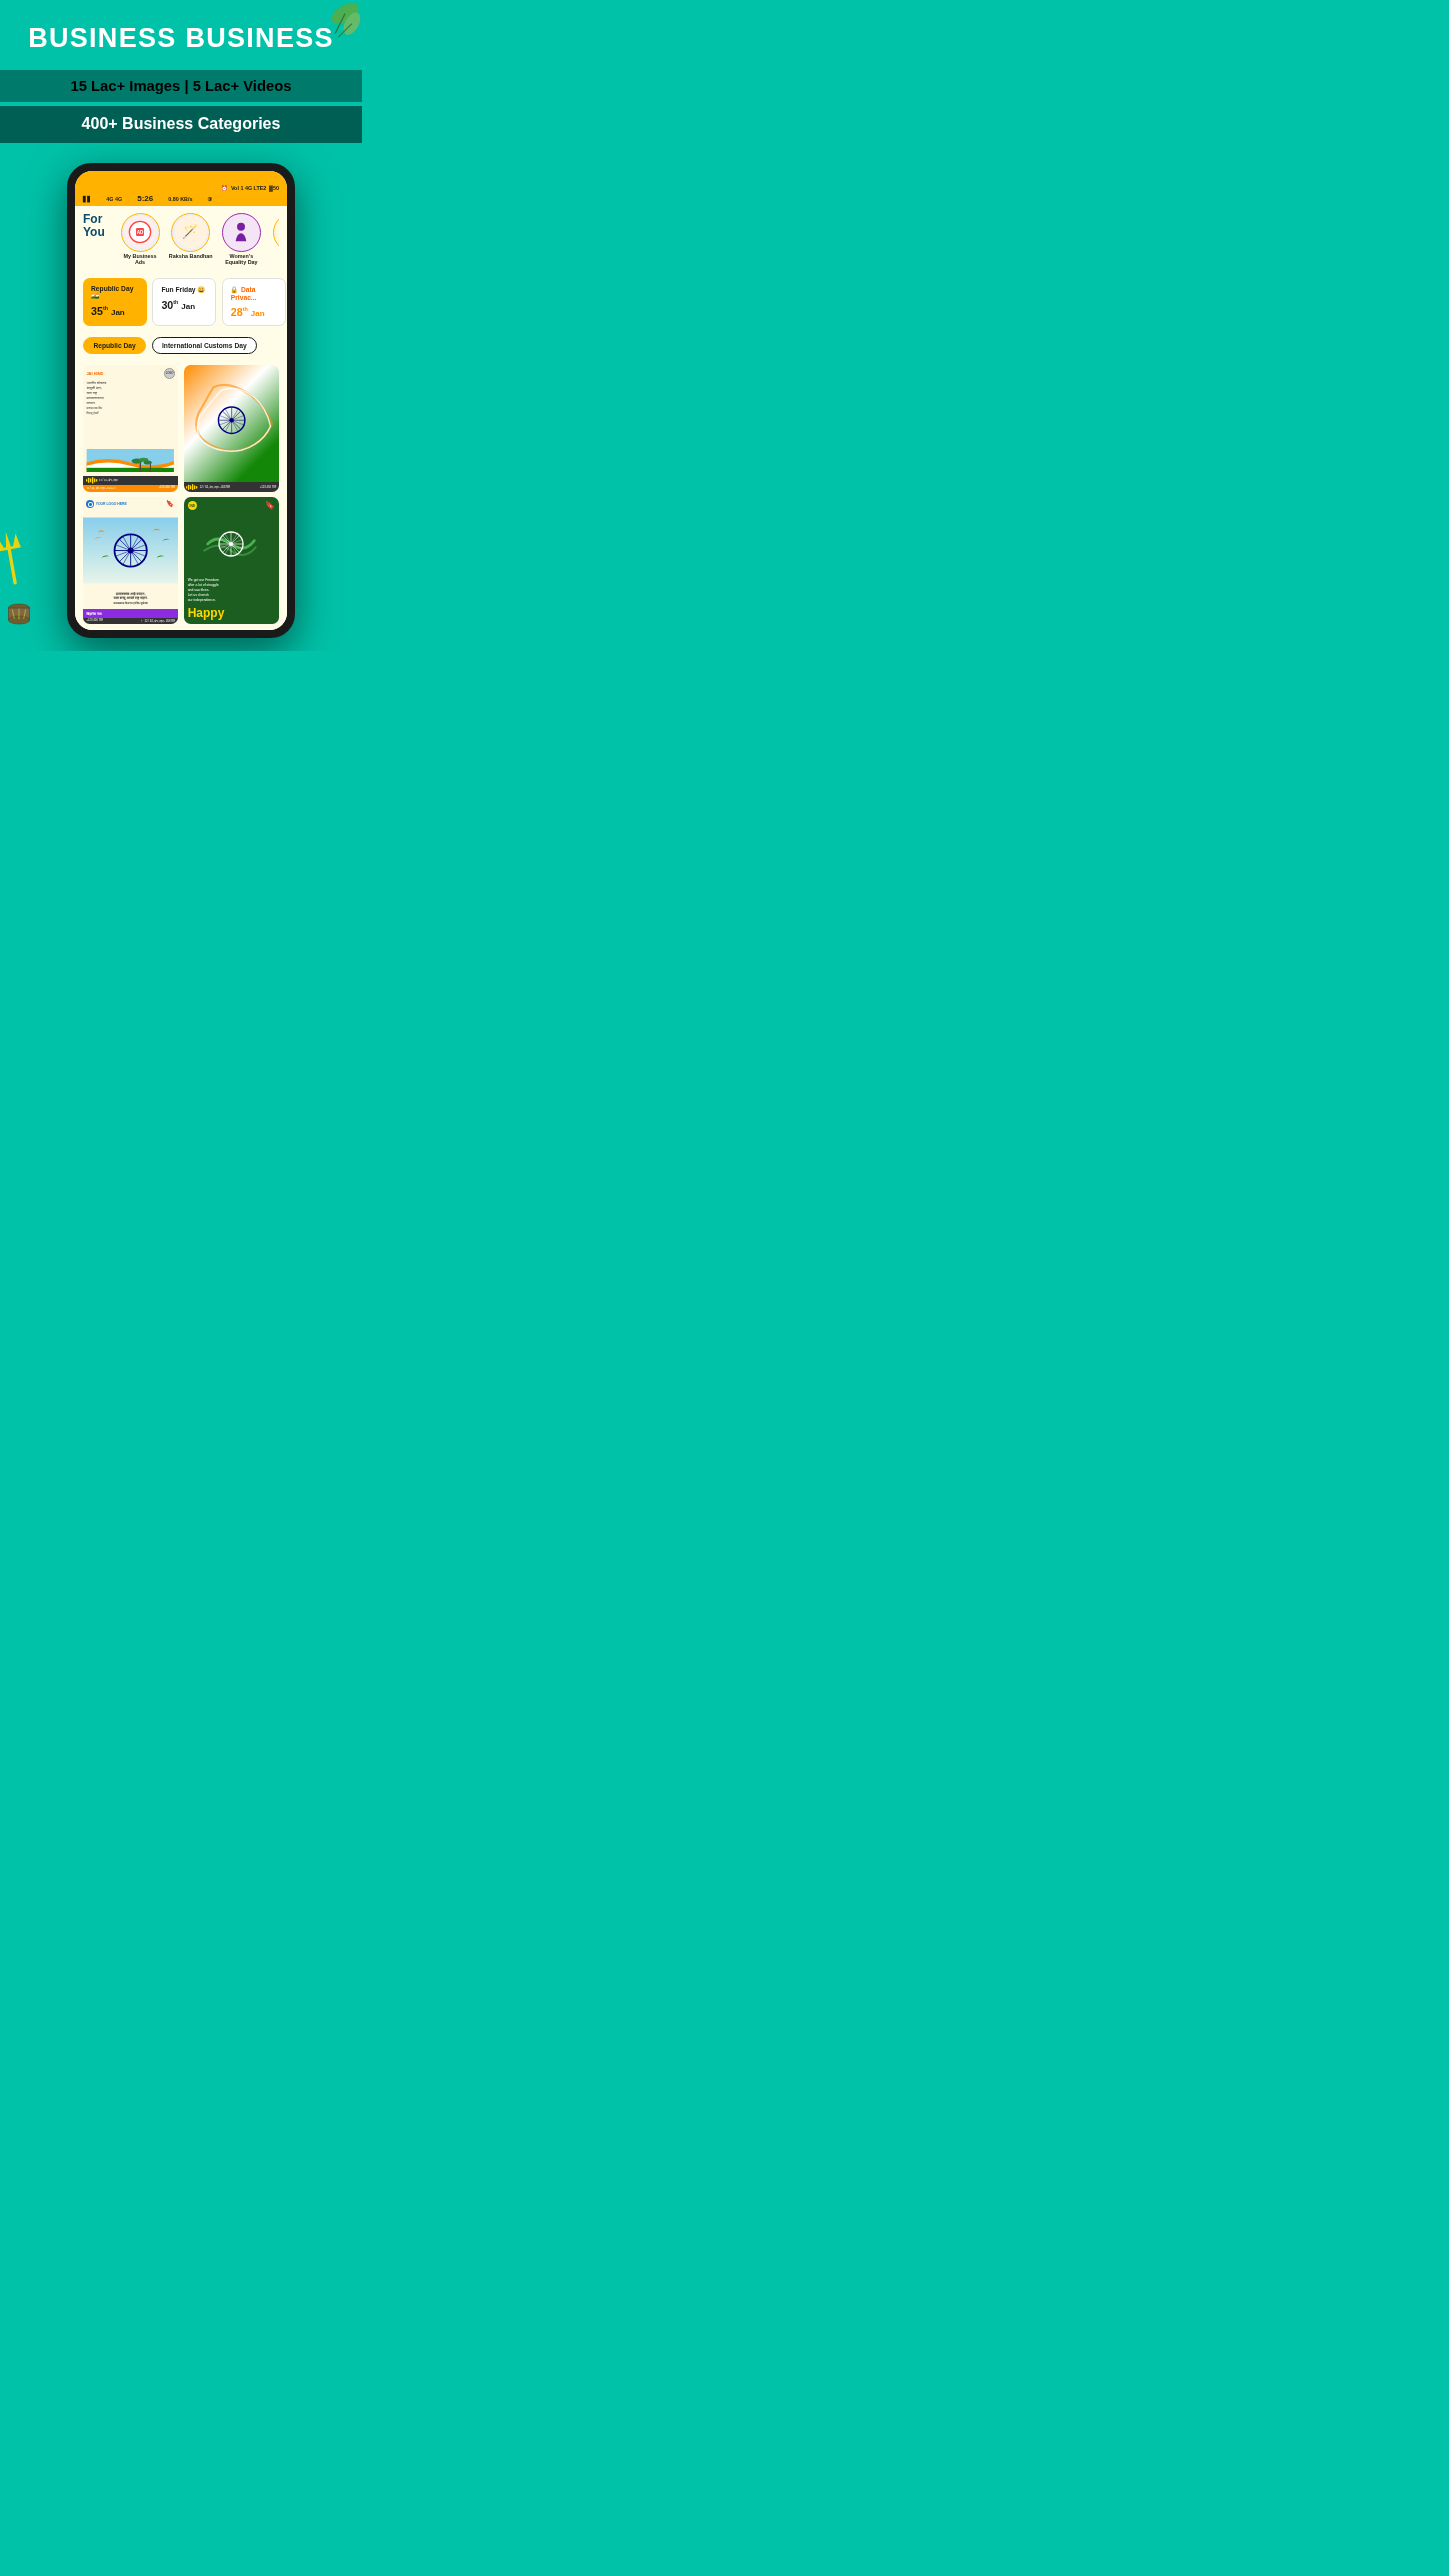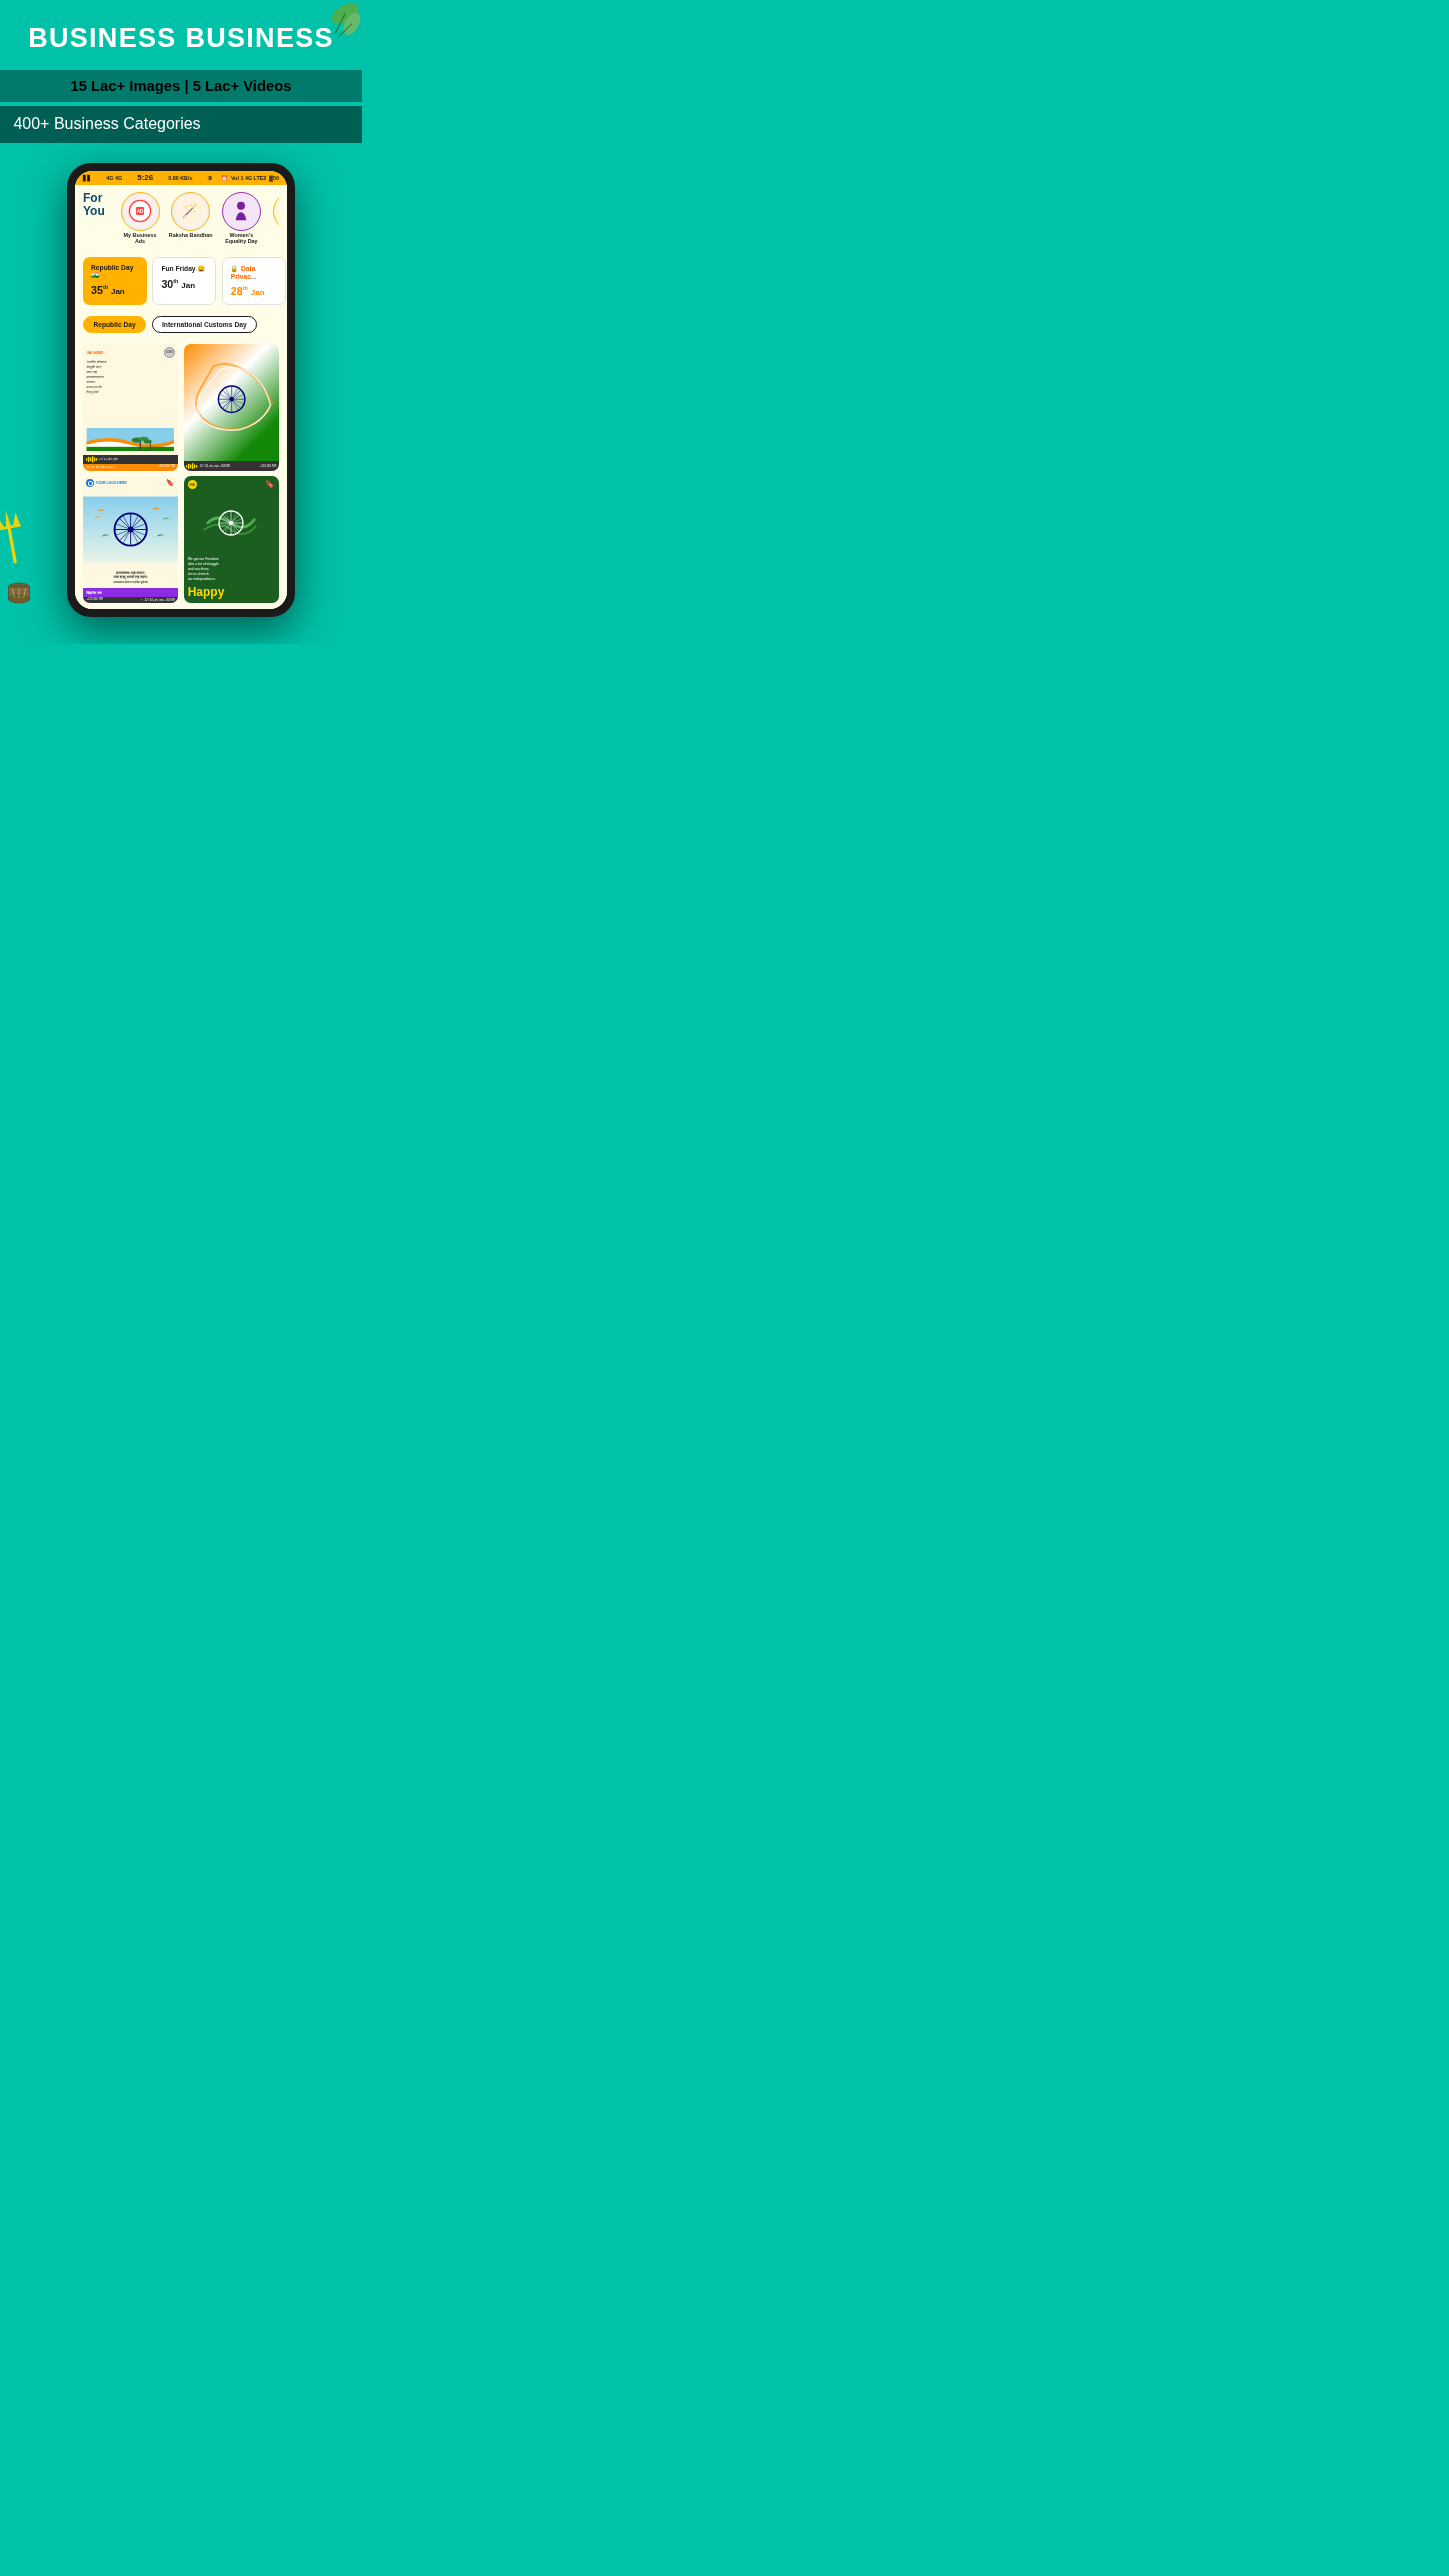--- a/index.html
+++ b/index.html
@@ -52,24 +52,24 @@
       font-weight: 700;
       padding: 8px 13.4px;
       margin-top: 9.4px;
       text-align: center;
     }
 
     .categories-bar {
       background: #005F54;
       color: white;
       font-size: 16px;
-      font-weight: 400;
+      font-weight: 700;
       padding: 9.4px 13.4px;
       margin-top: 4px;
-      text-align: left;
+      text-align: center;
     }
 
     
     .phone-wrapper {
       display: flex;
       justify-content: center;
       padding: 20px 13.4px 13.4px;
       position: relative;
     }
 
@@ -98,20 +98,21 @@
       font-size: 6px;
       color: #1a1a1a;
       font-weight: 700;
     }
 
     .status-left {
       display: flex;
       align-items: center;
       gap: 15px;
       font-size: 5.4px;
+      margin-top: 21px;
     }
 
     .status-time {
       font-size: 8px;
       font-weight: 900;
     }
 
     .status-right {
       display: flex;
       align-items: center;

